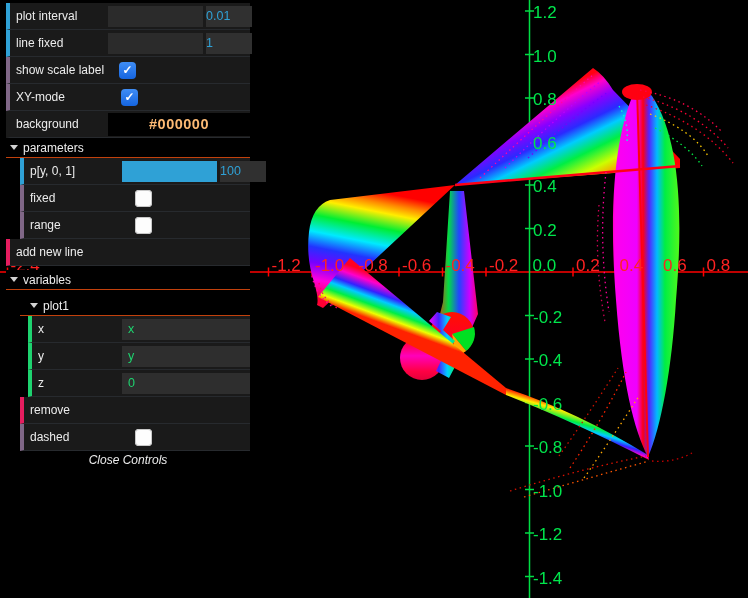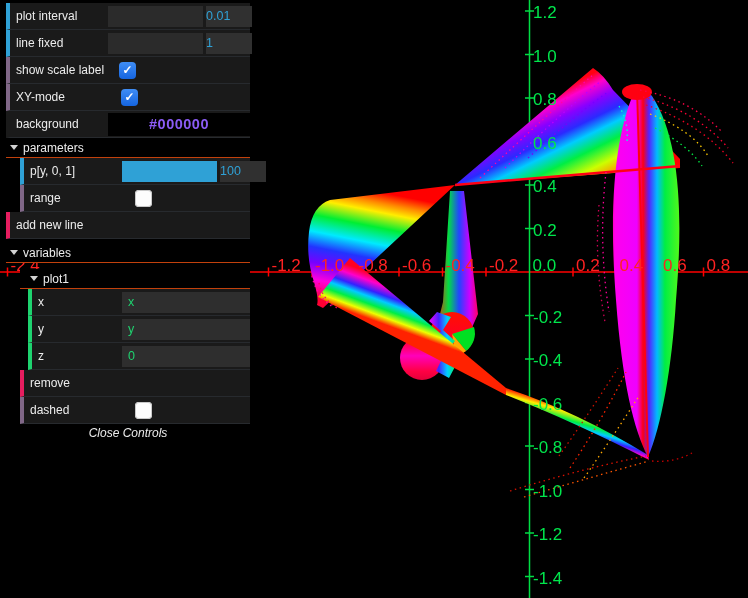--- a/index.html
+++ b/index.html
@@ -18,21 +18,21 @@
   .func .lbl{width:auto;}
   .track{width:95px;height:21px;background:#2b2b2b;flex:none;position:relative;overflow:hidden;}
   .fillbar{height:100%;width:0;background:#2FA1D6;}
   .val{width:46px;height:21px;margin-left:3px;background:#303030;color:#2FA1D6;
        font-size:12.5px;line-height:21px;box-sizing:border-box;flex:none;
        white-space:nowrap;overflow:hidden;}
   .cb{width:17px;height:17px;margin-left:13px;border-radius:4px;background:#fdfdfd;
       box-shadow:inset 0 0 0 1px #c8c8c8;display:flex;align-items:center;justify-content:center;}
   .cb.on{background:linear-gradient(#3f8df5,#1565e0);box-shadow:none;}
   .cb.on::after{content:"✓";color:#fff;font-size:12px;font-weight:bold;line-height:1;}
-  .swatch{width:145px;height:23px;text-align:center;line-height:23px;color:#8b5cf6;
+  .swatch{width:145px;height:23px;text-align:center;line-height:23px;color:#fdba74;
           font-weight:bold;font-size:14.5px;letter-spacing:.5px;}
   .tbox{width:143px;height:21px;background:#2e2e2e;color:#1ed36f;font-size:12.5px;
         line-height:21px;padding-left:6px;box-sizing:border-box;}
   .title{height:19px;border-bottom:1px solid #c2410c;background:#000;
          display:flex;align-items:center;}
   .arrow{width:0;height:0;border-left:4px solid transparent;border-right:4px solid transparent;
          border-top:5px solid #d2d2d2;margin:0 5px 0 4px;flex:none;}
   .sub1{margin-left:14px;}
   .sub2{margin-left:8px;}
   .sub1 .title .arrow{margin-left:10px;}
@@ -248,20 +248,24 @@
 
   <div class="sub1">
     <div class="row num">
       <span class="lbl">p[y, 0, 1]</span>
       <div class="track">
         <div class="fillbar" style="width: 100%;"></div>
       </div>
       <div class="val">100</div>
     </div>
     <div class="row bool">
+      <span class="lbl">fixed</span>
+      <span class="cb"></span>
+    </div>
+    <div class="row bool">
       <span class="lbl">range</span>
       <span class="cb"></span>
     </div>
   </div>
 
   <div class="row func">
     <span class="lbl">add new line</span>
   </div>
 
   <div class="gap4"></div>

